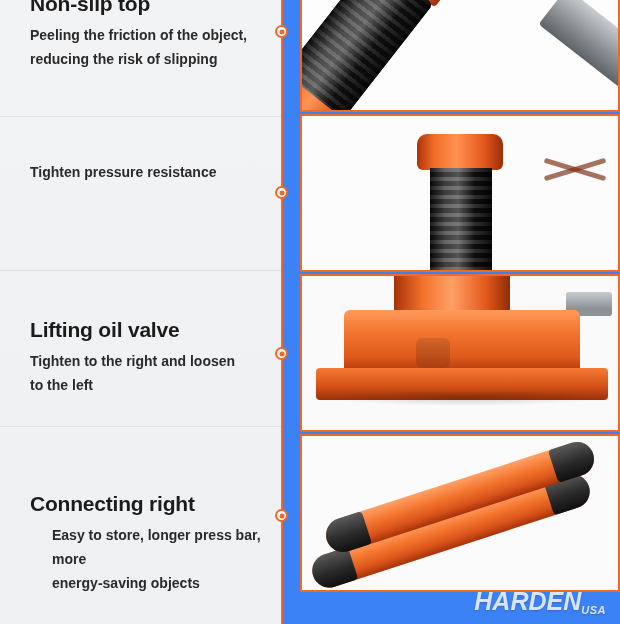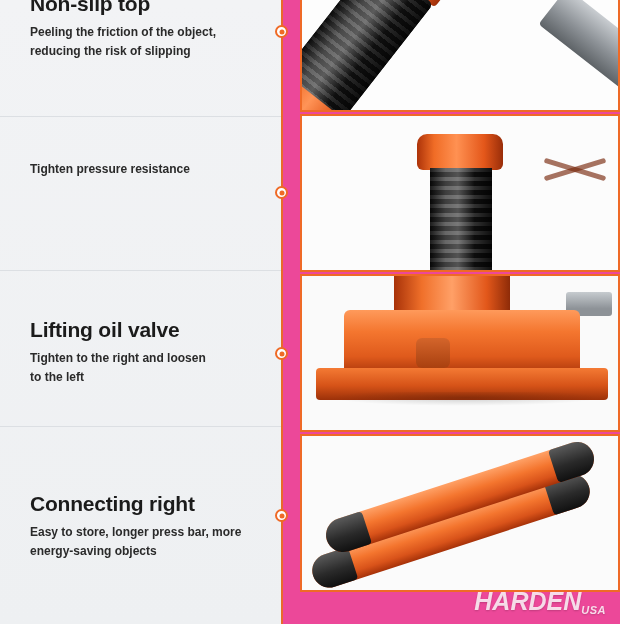--- a/index.html
+++ b/index.html
@@ -8,21 +8,21 @@
     background: #ffffff;
   }
   body {
     font-family: "Liberation Sans", sans-serif;
   }
   .page {
     position: relative;
     width: 620px;
     height: 624px;
     overflow: hidden;
-    background: #ec4899;
+    background: #3b82f6;
     text-decoration: underline;
   }
   
   .left-col {
     position: absolute;
     left: 0;
     top: 0;
     width: 283px;
     height: 624px;
     background: linear-gradient(180deg, #f2f3f5 0%, #eef0f2 100%);
@@ -71,24 +71,24 @@
   }
   .block .title {
     font-size: 21px;
     font-weight: bold;
     color: #1b1b1b;
     letter-spacing: -0.2px;
     line-height: 24px;
     margin: 0 0 7px 0;
   }
   .block .desc {
-    font-size: 12px;
+    font-size: 14px;
     font-weight: bold;
     color: #2a2a2a;
-    line-height: 19px;
+    line-height: 24px;
     margin: 0;
   }
   
   .panel {
     position: absolute;
     border: 2px solid #ef6a26;
     box-sizing: border-box;
     overflow: hidden;
     background: #ffffff;
   }
@@ -252,21 +252,21 @@
   </div>
 
   <div class="block" style="top:318px;">
     <p class="title">Lifting oil valve</p>
     <p class="desc" style="white-space:pre-line;">Tighten to the right and loosen
     to the left</p>
   </div>
 
   <div class="block" style="top:492px;">
     <p class="title">Connecting right</p>
-    <p class="desc" style="white-space:pre-line;">Easy to store, longer press bar, more
+    <p class="desc" style="white-space:pre-line;margin-left:22px;">Easy to store, longer press bar, more
     energy-saving objects</p>
   </div>
 
   <div class="panel" style="left:300px;top:-46px;width:320px;height:158px;">
     <div class="photo">
       <div class="p1-bg"></div>
       <div class="p1-tip"></div>
       <div class="p1-shaft">
         <div class="p1-cap"></div>
         <div class="p1-ribs"></div>

